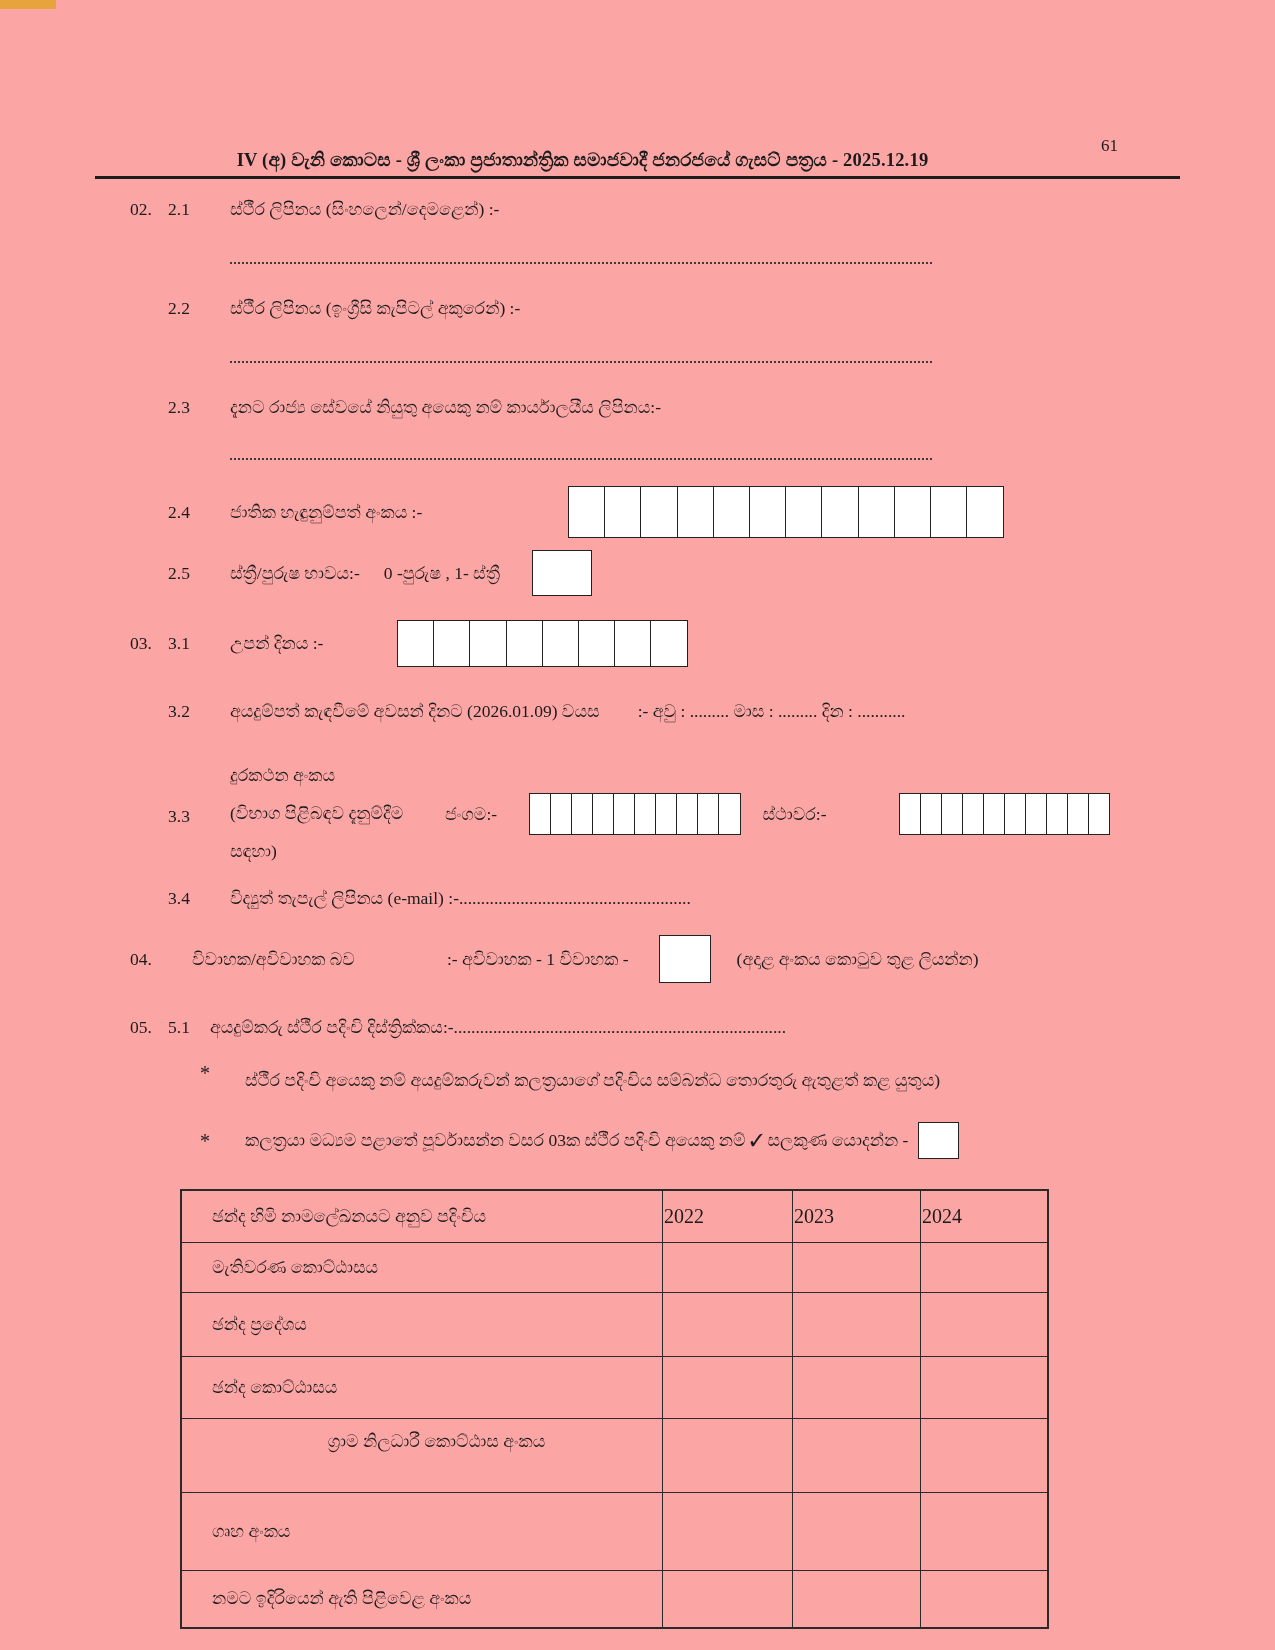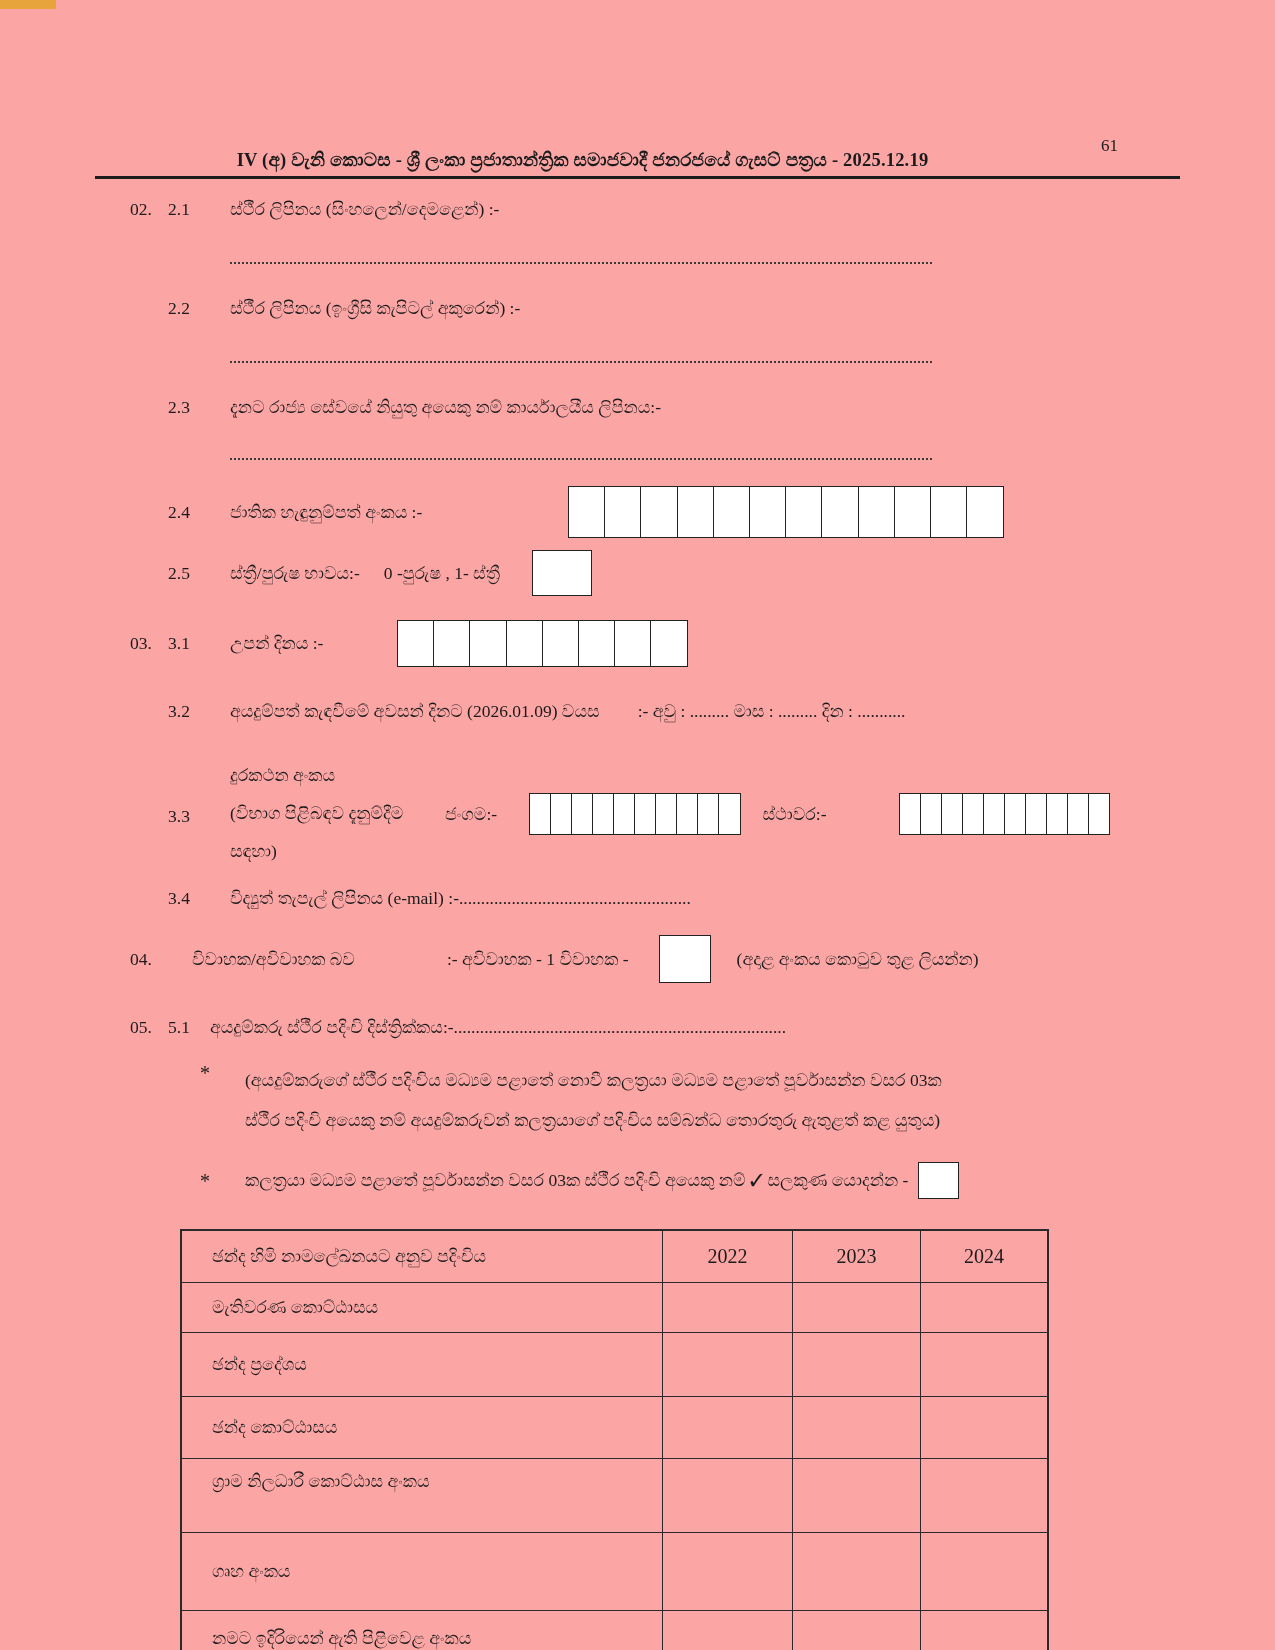--- a/index.html
+++ b/index.html
@@ -47,24 +47,24 @@
   
   .note { display:flex; align-items:flex-start; margin-left:105px; }
   .star { width:45px; flex:0 0 45px; font-size:20px; padding-top:2px; }
   .note-lines div { line-height:40px; }
 
   
   table.res { border-collapse:collapse; margin-left:85px; margin-top:30px; }
   table.res td { border:1.7px solid #2a2a2a; vertical-align:middle; }
   table.res { border:2.2px solid #2a2a2a; }
   td.c-lbl { width:449px; padding-left:30px; }
-  td.c-yr  { text-align:center; }
+  td.c-yr  { text-align:left; }
   td.c-y1 { width:127px; } td.c-y2 { width:125px; } td.c-y3 { width:124px; }
   tr.rh52 { height:52px; } tr.rh50 { height:50px; } tr.rh64 { height:64px; }
-  tr.rh62 { height:62px; } tr.rh74 { height:74px; } tr.rh78 { height:78px; }
+  tr.rh62 { height:62px; } tr.rh74 { height:74px;text-align:center; } tr.rh78 { height:78px; }
   tr.rh58 { height:58px; }
   .yr-head { font-size:20px; }
 
   
   .mt20{margin-top:20px}.mt26{margin-top:26px}.mt28{margin-top:28px}.mt30{margin-top:30px}
   .mt12{margin-top:12px}.mt18{margin-top:18px}.mt22{margin-top:22px}.mt24{margin-top:24px}
   .mt34{margin-top:34px}
 </style>
 </head>
 <body>
@@ -219,21 +219,20 @@
     <div class="row mt34">
       <div class="sp"></div>
       <div class="n1">05.</div>
       <div style="width:42px; flex:0 0 42px;">5.1</div>
       <div class="lbl">අයදුම්කරු ස්ථීර පදිංචි දිස්ත්‍රික්කය:-............................................................................</div>
     </div>
 
     <div class="note mt22">
       <div class="star">*</div>
       <div class="note-lines">
-        <div>(අයදුම්කරුගේ ස්ථීර පදිංචිය මධ්‍යම පළාතේ නොවී කලත්‍රයා මධ්‍යම පළාතේ පූර්වාසන්න වසර 03ක</div>
         <div>ස්ථීර පදිංචි අයෙකු නම් අයදුම්කරුවන් කලත්‍රයාගේ පදිංචිය සම්බන්ධ තොරතුරු ඇතුළත් කළ යුතුය)</div>
       </div>
     </div>
 
     <div class="note mt22" style="align-items:center;">
       <div class="star">*</div>
       <div class="lbl">කලත්‍රයා මධ්‍යම පළාතේ පූර්වාසන්න වසර 03ක ස්ථීර පදිංචි  අයෙකු නම් ✓ සලකුණ යොදන්න -</div>
       <div class="single-box tick-box" style="margin-left:10px;"></div>
     </div>
 

